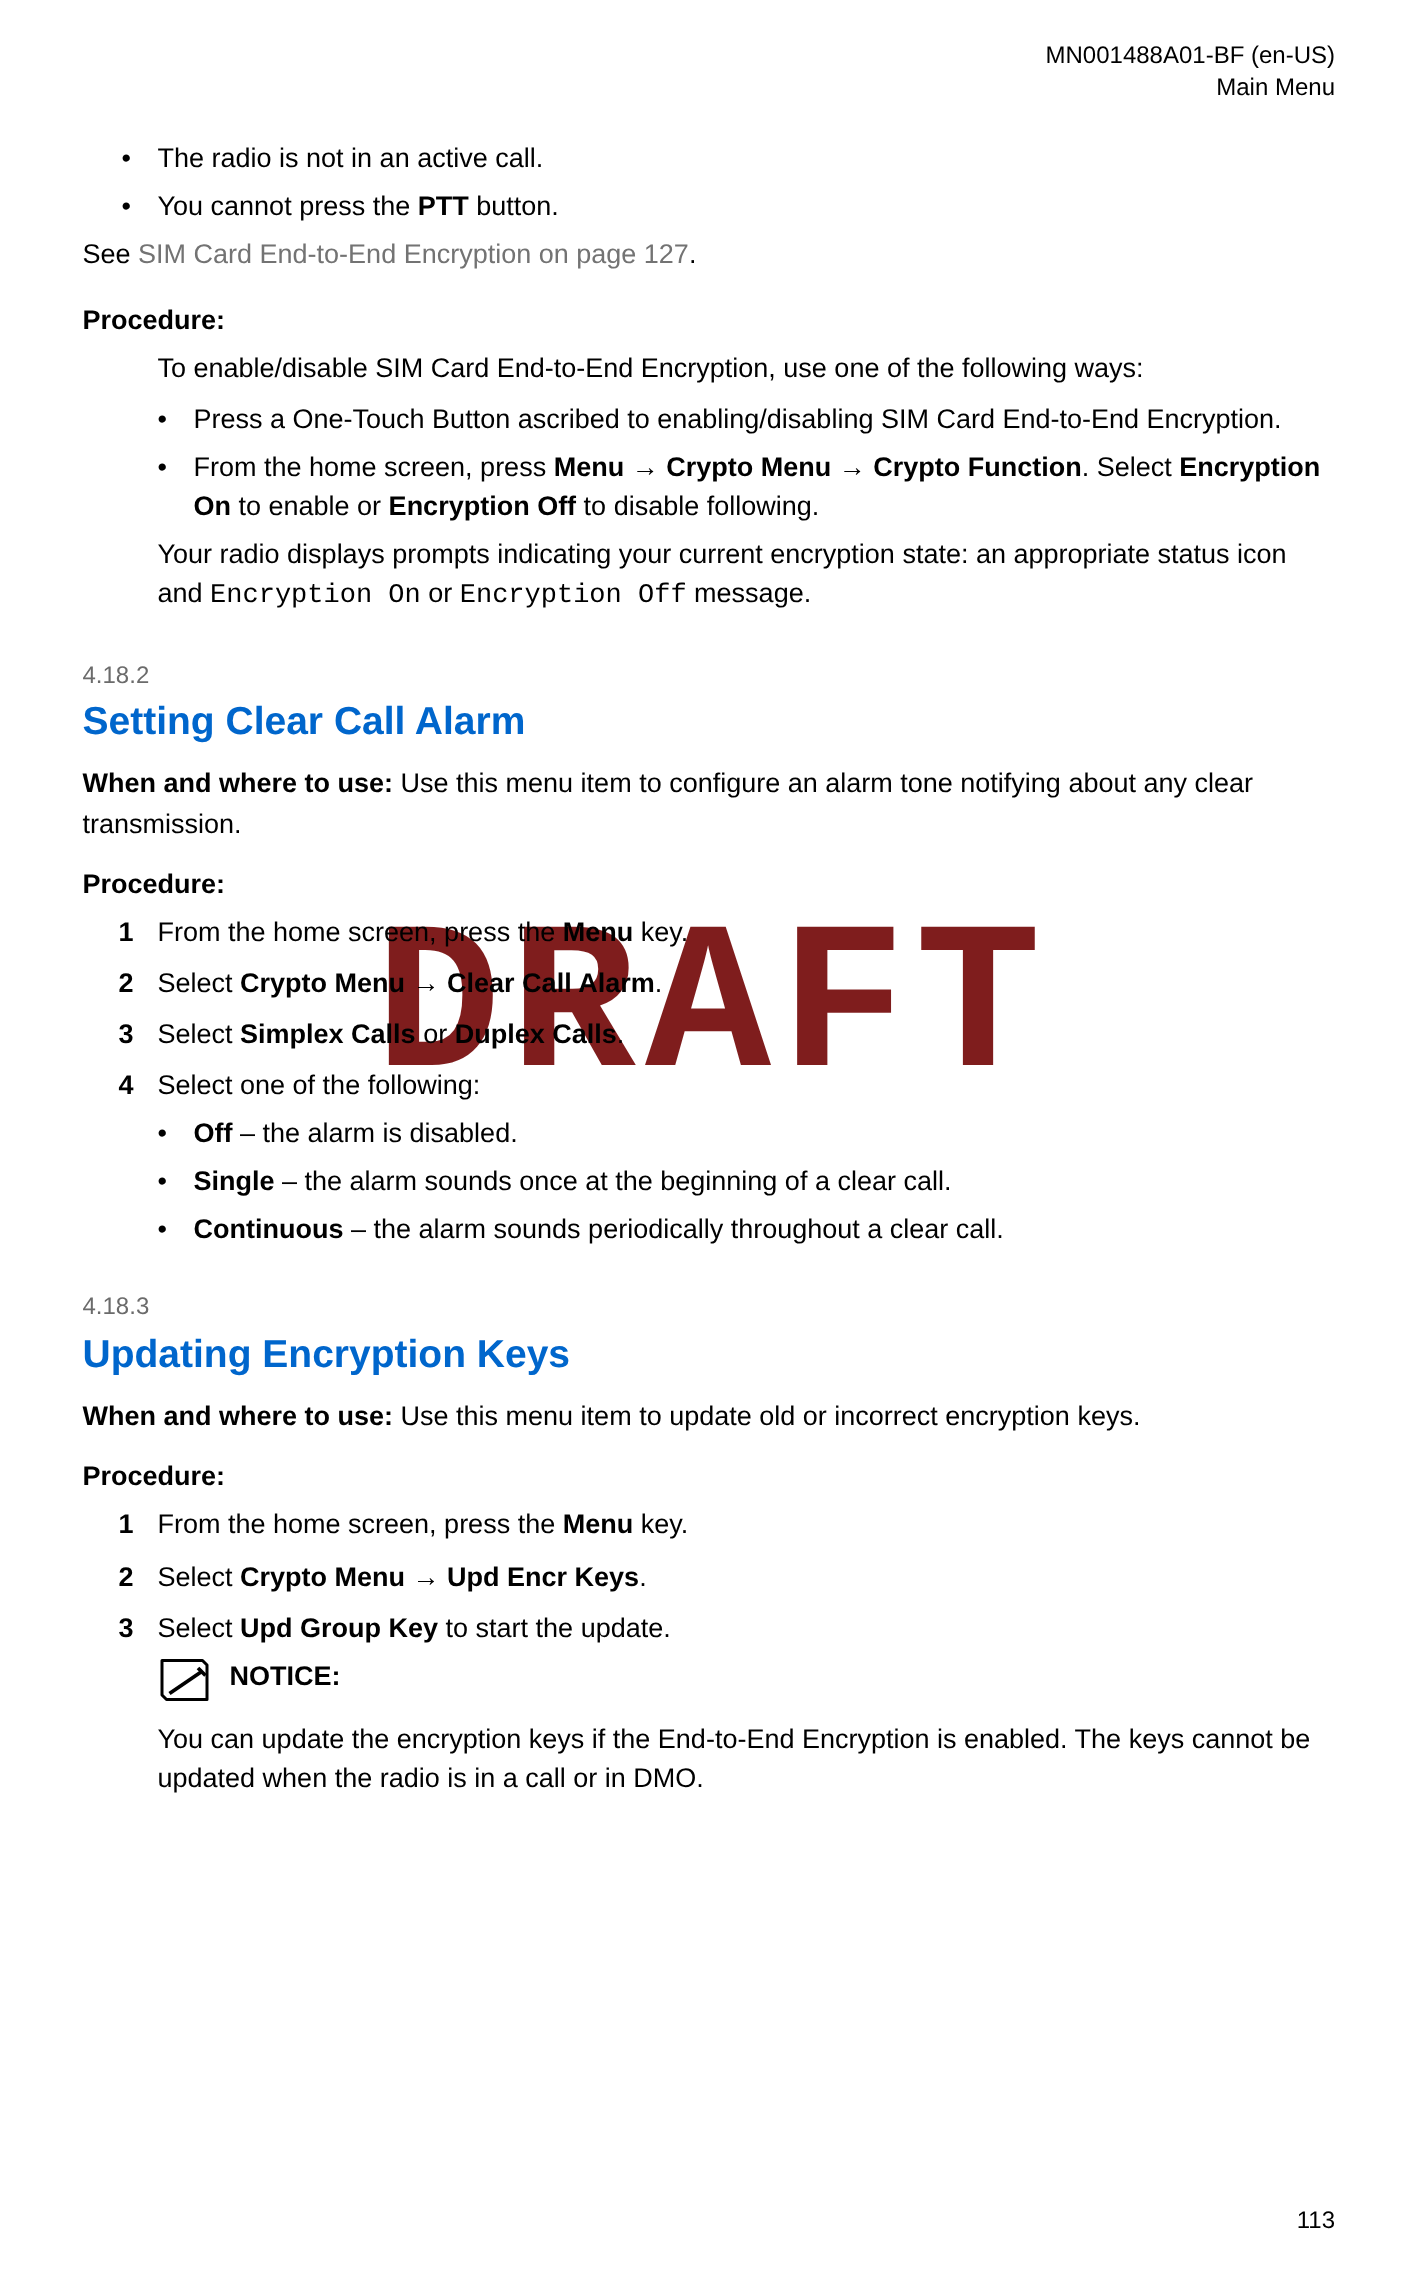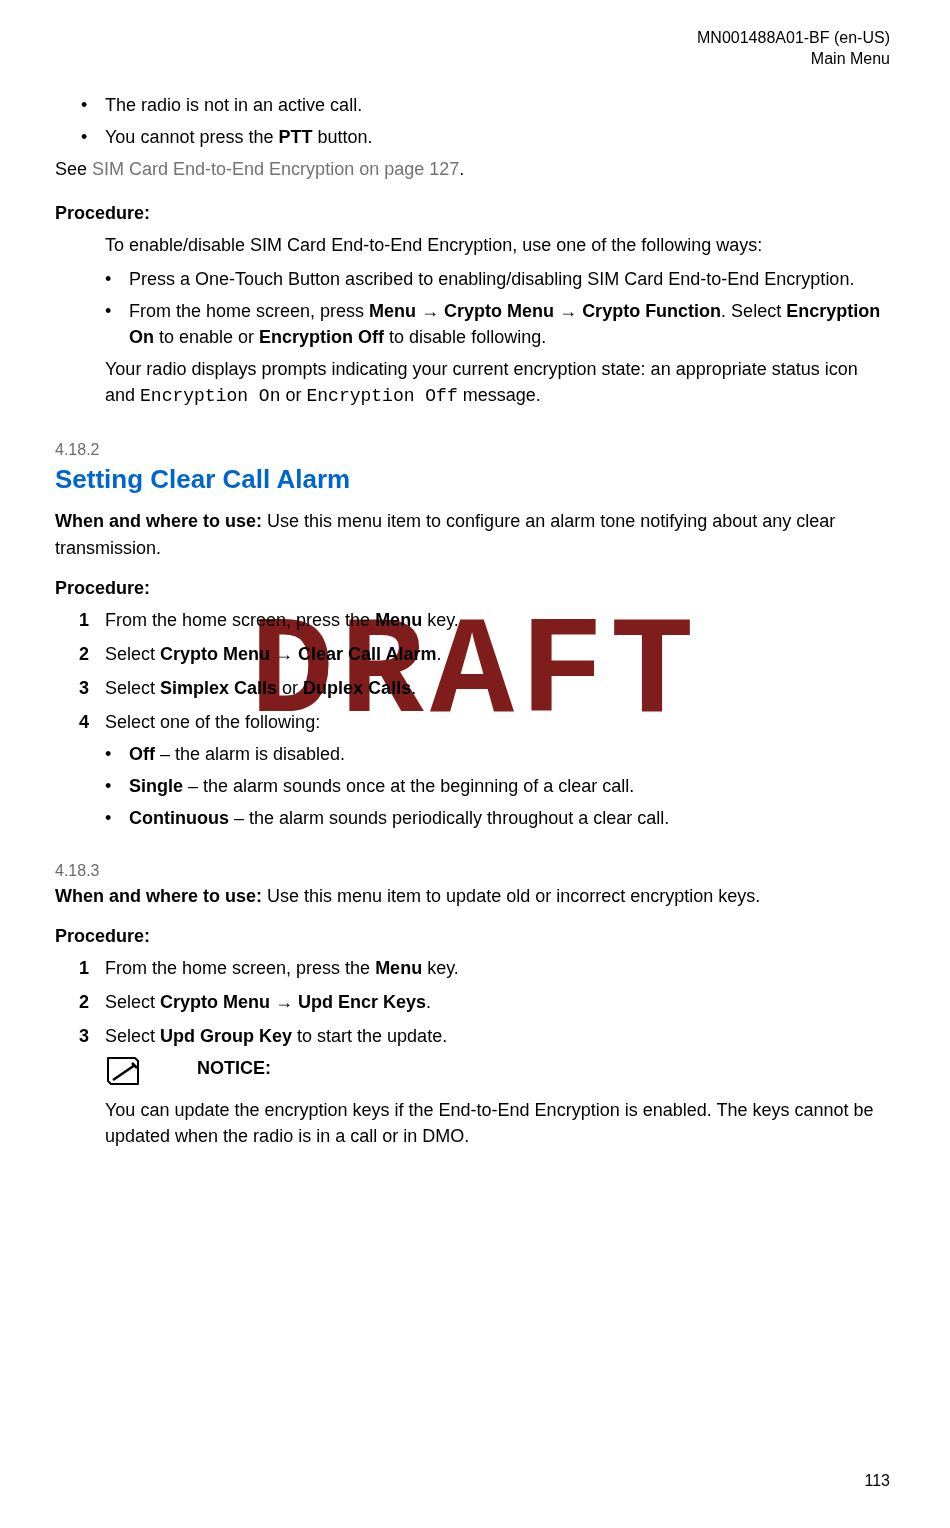--- a/index.html
+++ b/index.html
@@ -100,21 +100,21 @@
       align-items: flex-start;
       gap: 12px;
       margin: 6px 0 10px 0;
     }
     .notice-icon {
       flex: 0 0 auto;
       width: 36px;
       height: 32px;
     }
     .notice-icon svg { display: block; }
-    .notice-label { font-weight: bold; margin-left: 44px; }
+    .notice-label { font-weight: bold; }
     .notice-body { margin-top: 10px; }
     .page-footer {
       position: absolute;
       bottom: 36px;
       right: 60px;
       font-size: 16px;
     }
     b { font-weight: bold; }
   </style>
 </head>
@@ -174,20 +174,21 @@
       <span>Select one of the following:</span>
       <ul class="nested-bullets">
         <li><b>Off</b><span> – the alarm is disabled.</span></li>
         <li><b>Single</b><span> – the alarm sounds once at the beginning of a clear call.</span></li>
         <li><b>Continuous</b><span> – the alarm sounds periodically throughout a clear call.</span></li>
       </ul>
     </li>
   </ol>
 
   <div class="section-num">4.18.3</div>
+  <div class="section-title">Updating Encryption Keys</div>
   <p class="para">
     <b>When and where to use: </b><span>Use this menu item to update old or incorrect encryption keys.</span>
   </p>
   <p class="proc-label">Procedure:</p>
   <ol class="numbered">
     <li><span class="num">1</span>
       <span>From the home screen, press the </span><b>Menu</b><span> key.</span>
     </li>
     <li><span class="num">2</span>
       <span>Select </span><b>Crypto Menu</b><span> → </span><b>Upd Encr Keys</b><span>.</span>

